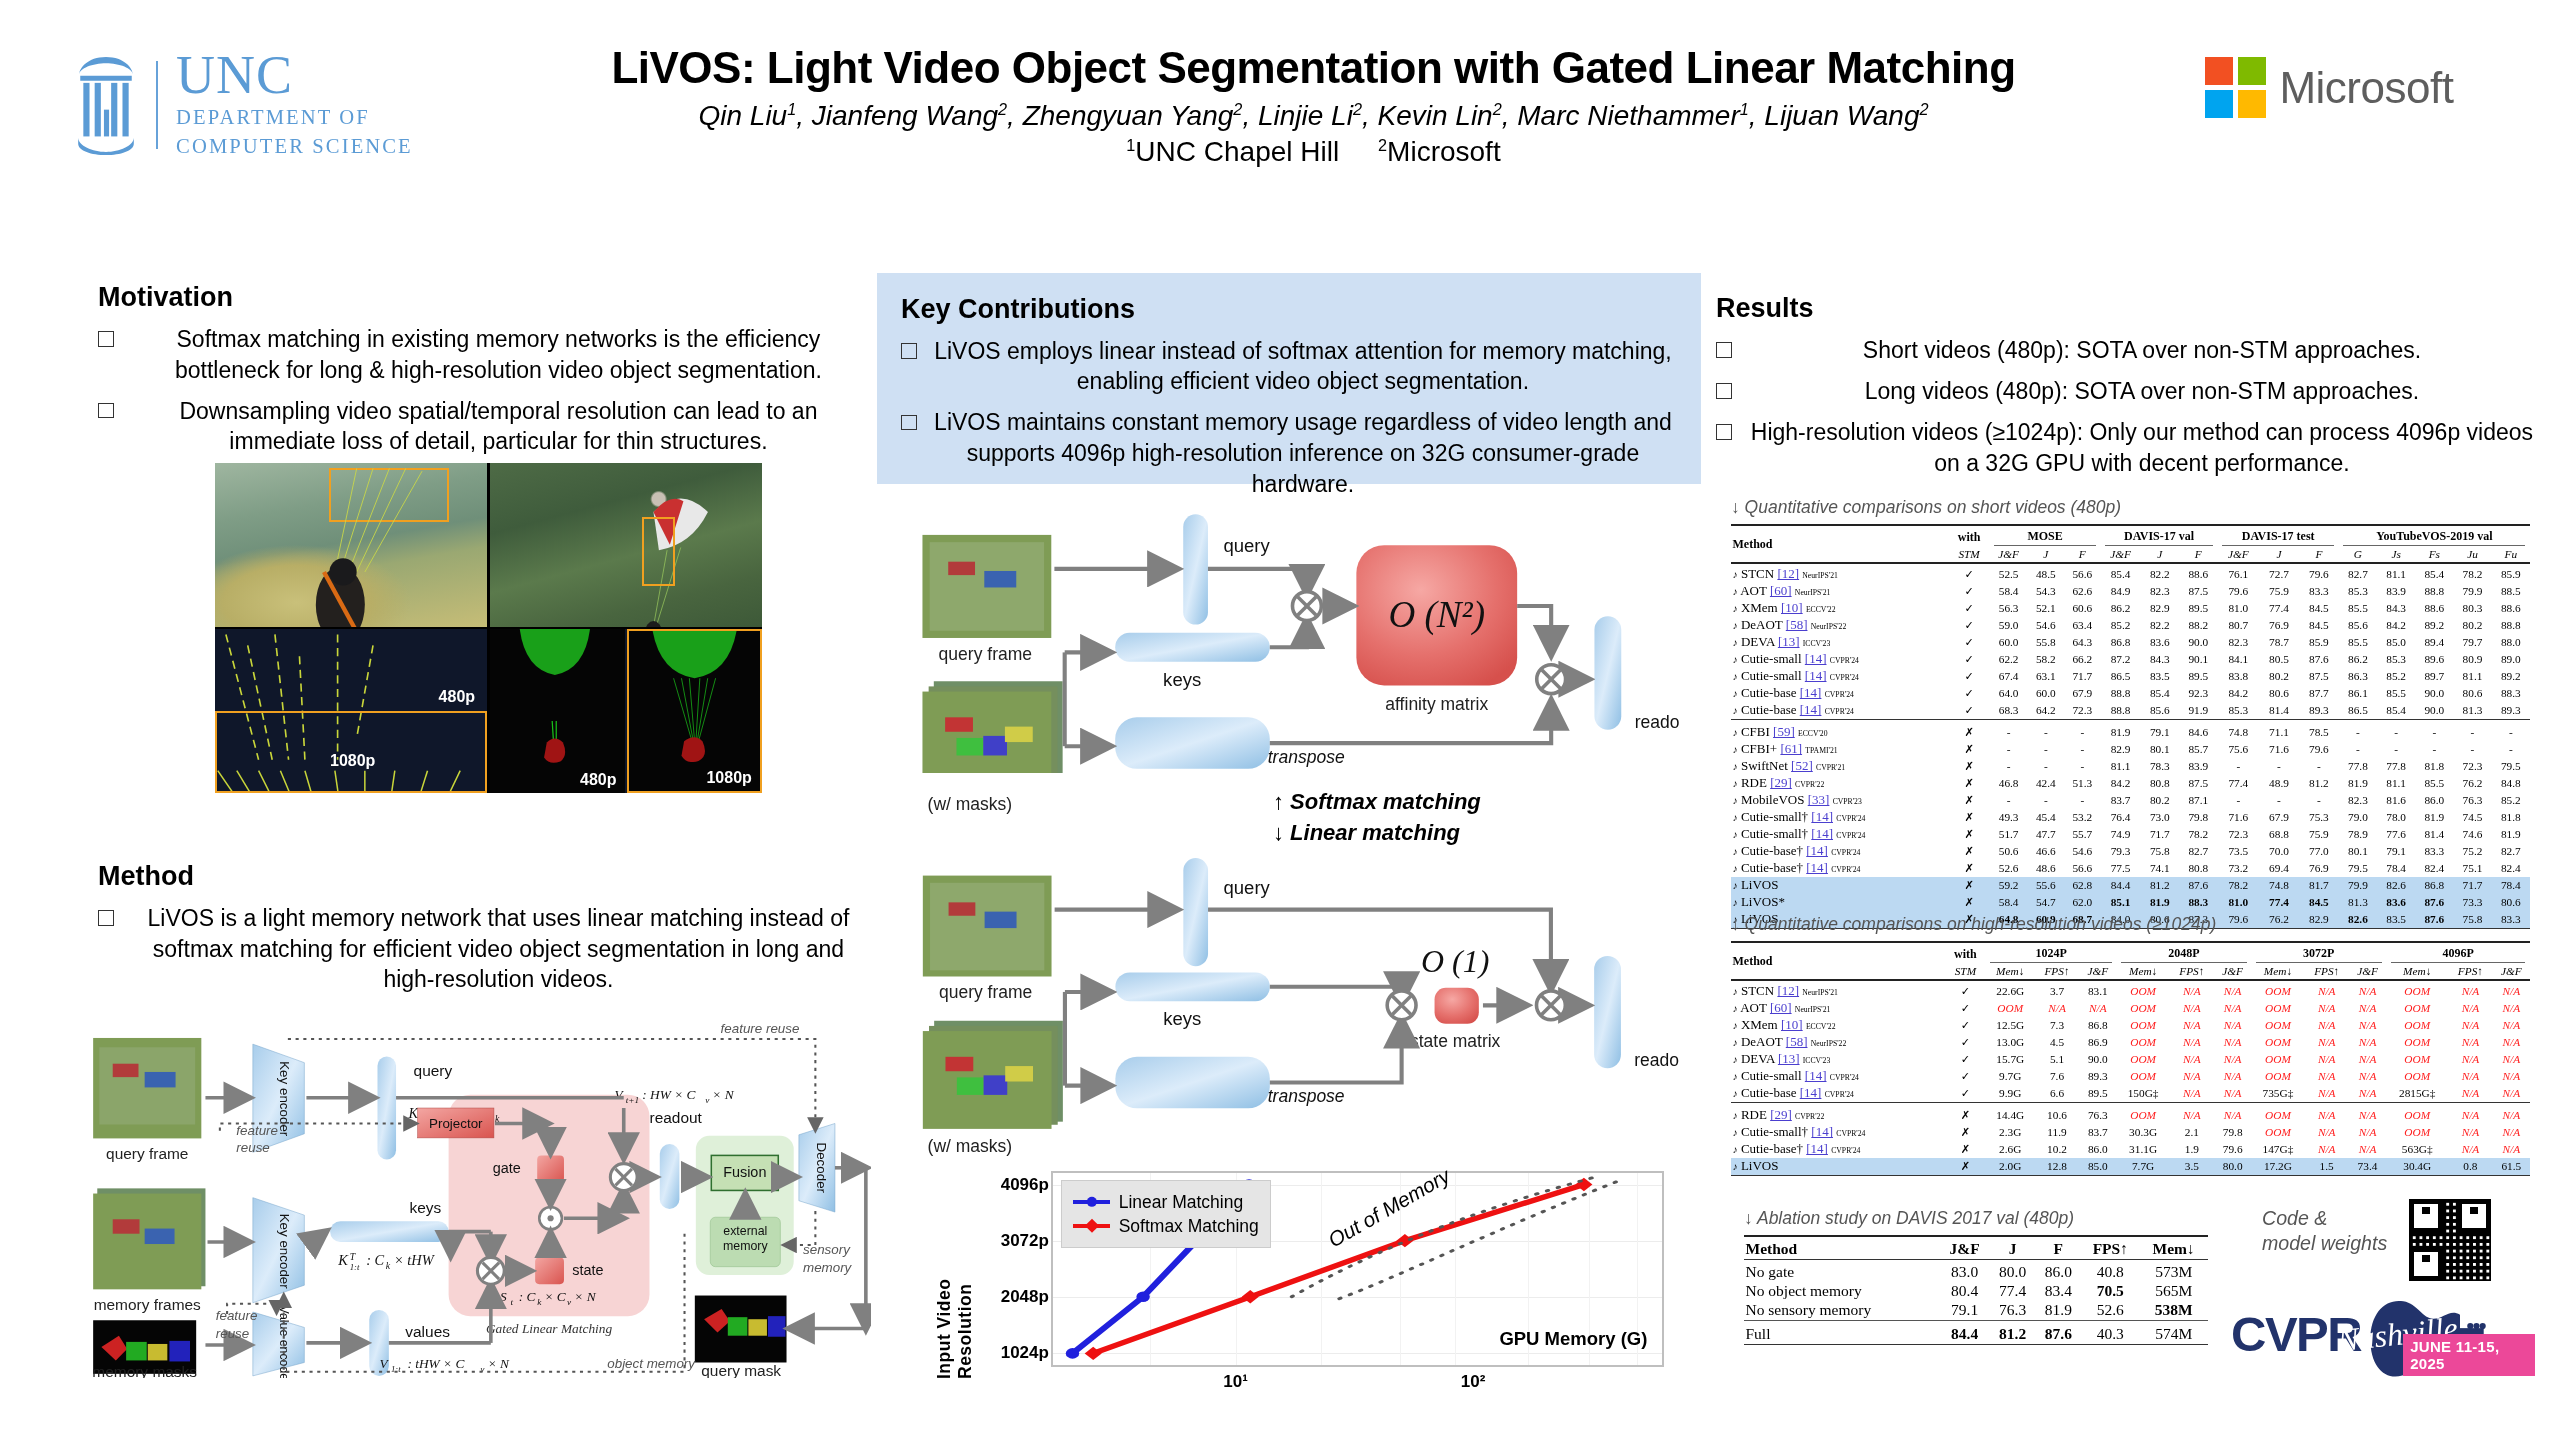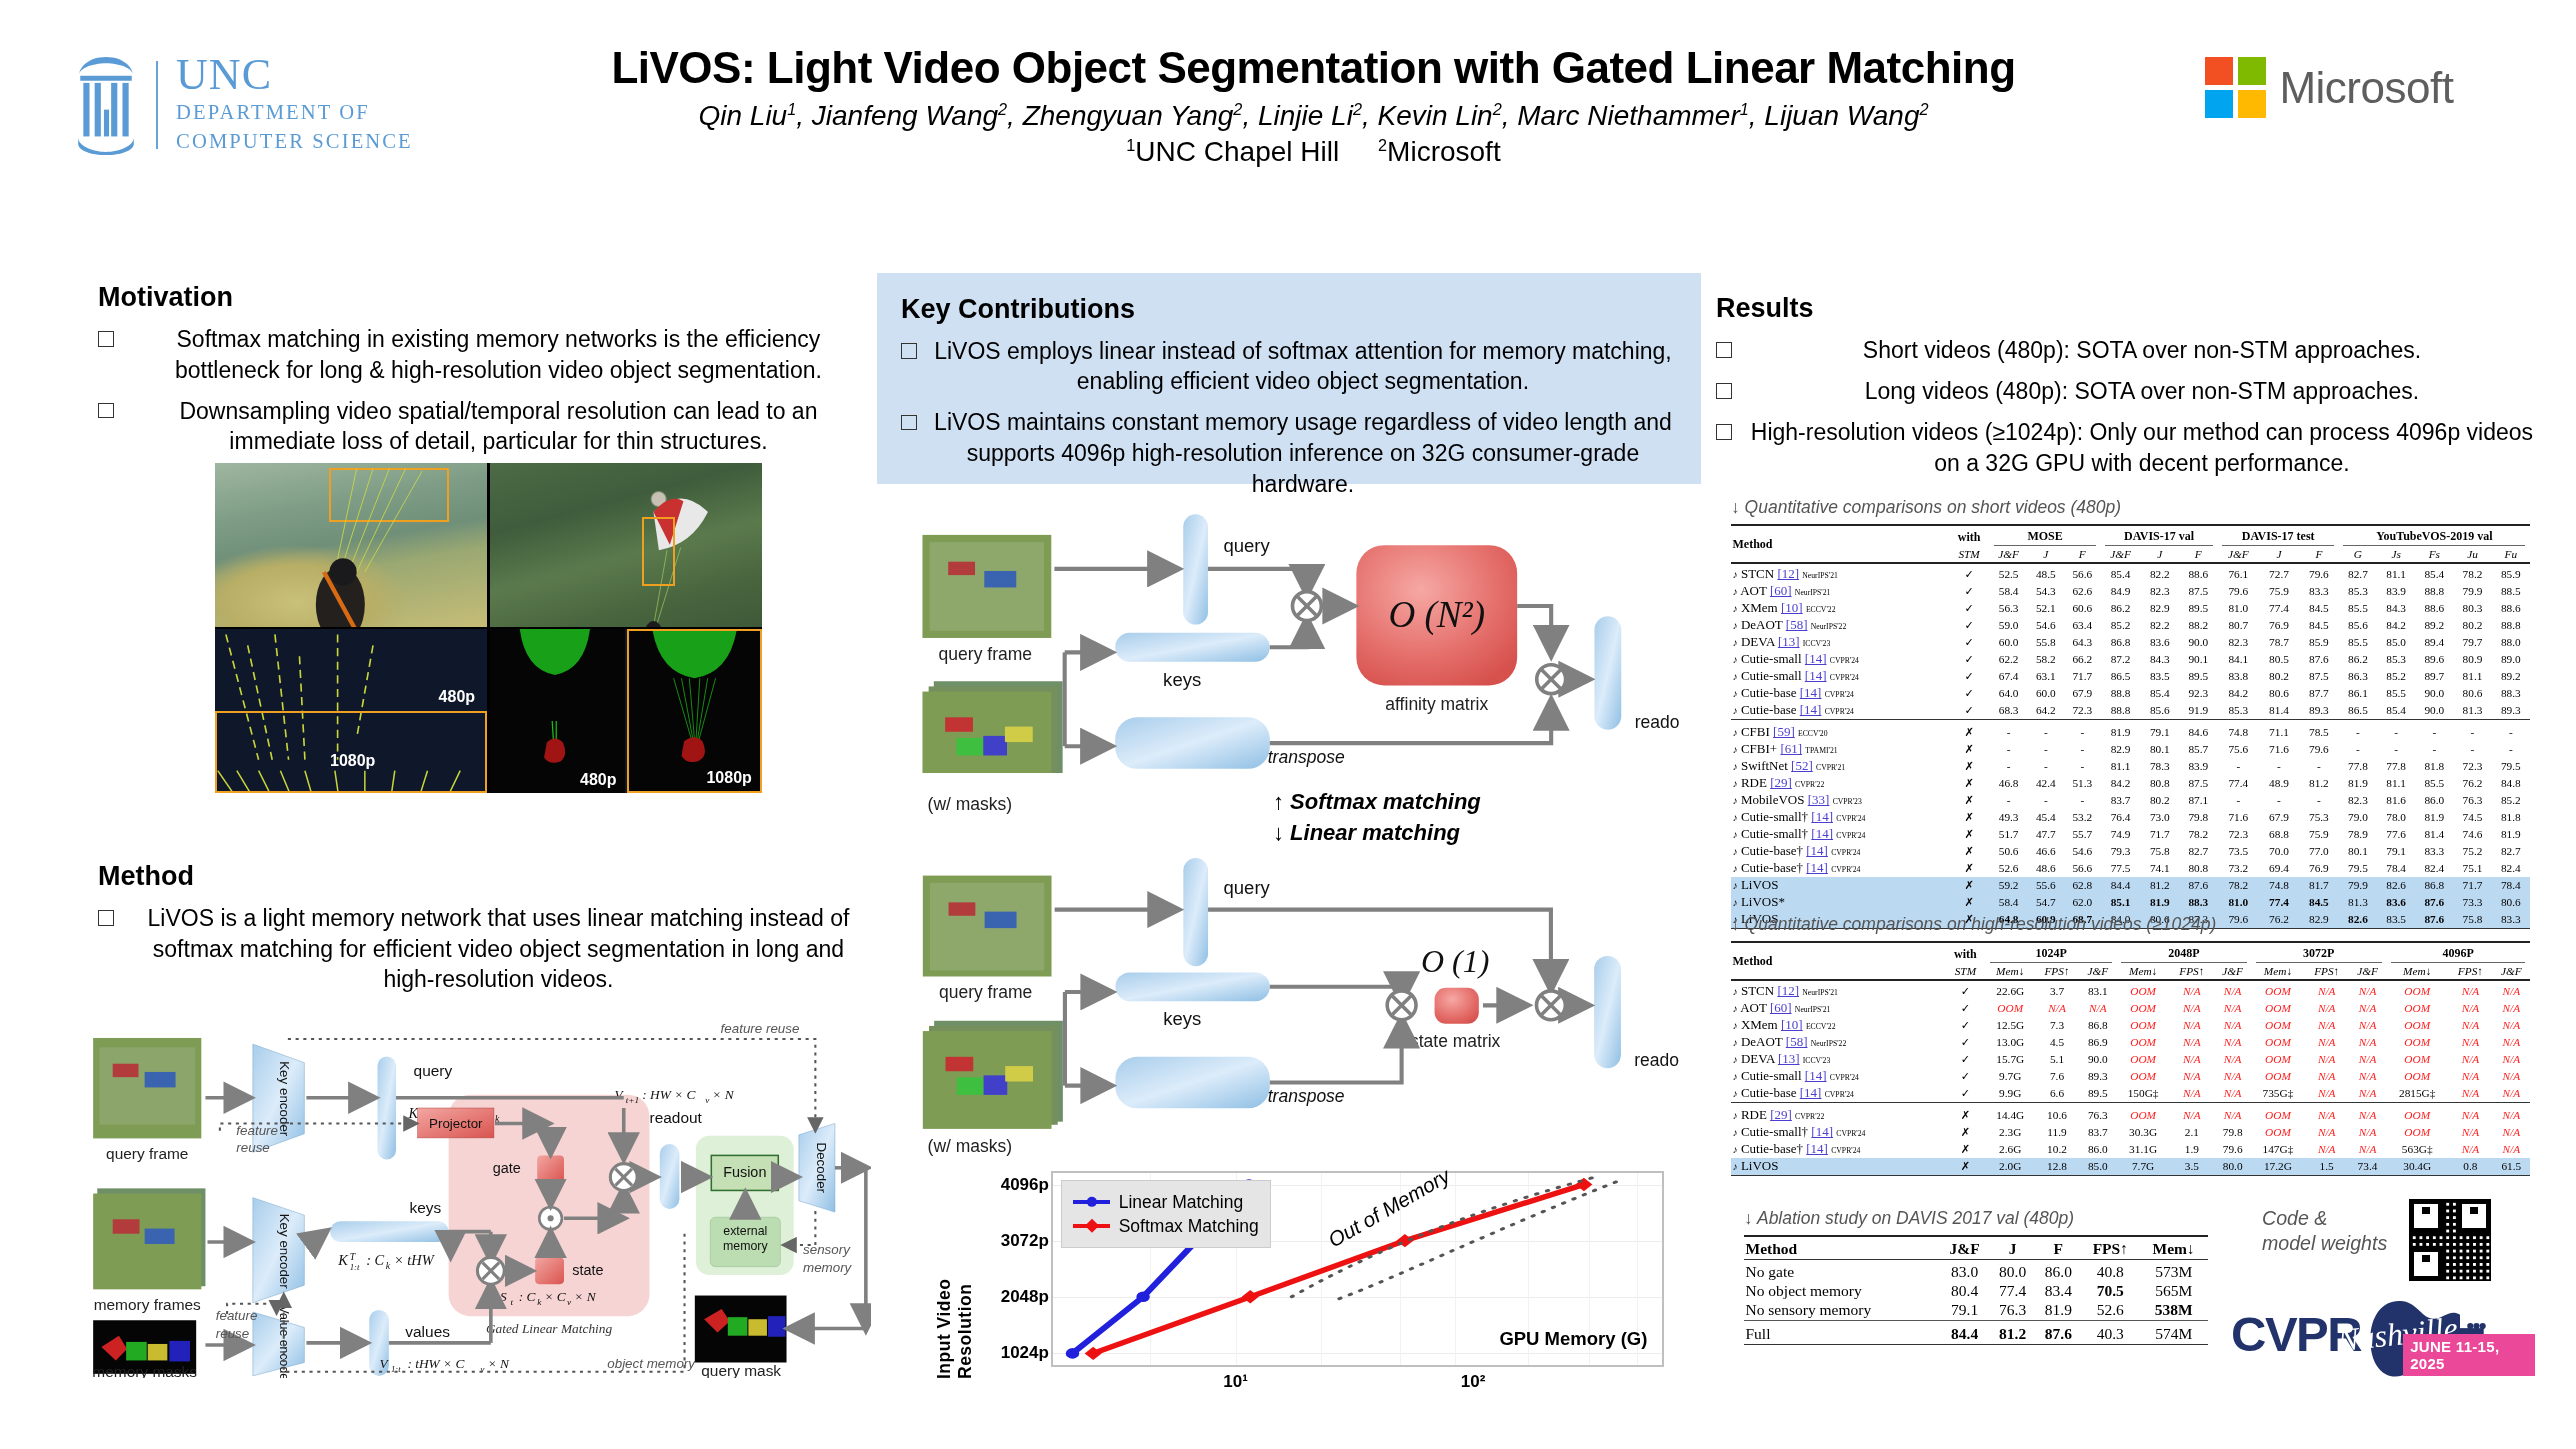--- a/index.html
+++ b/index.html
@@ -5,21 +5,21 @@
   html,body{margin:0;padding:0;background:#fff;}
   body{width:2576px;height:1449px;position:relative;font-family:"Liberation Sans",sans-serif;color:#000;overflow:hidden;}
   .poster{position:absolute;inset:0;background:#ffffff;}
 
   
   .header{position:absolute;left:0;top:0;width:2576px;height:227px;}
   .unc-logo{position:absolute;left:72px;top:49px;width:355px;height:111px;display:flex;align-items:center;}
   .unc-seal{width:68px;height:103px;flex:0 0 68px;position:relative;}
   .unc-divider{width:2.1px;height:88px;background:#67a2d9;margin:0 18.5px 0 15.5px;}
   .unc-words{display:flex;flex-direction:column;justify-content:center;}
-  .unc-words .u1{font-family:"Liberation Serif",serif;font-size:44px;color:#5b9bd5;line-height:0.95;letter-spacing:1px;}
+  .unc-words .u1{font-family:"Liberation Serif",serif;font-size:54px;color:#5b9bd5;line-height:0.95;letter-spacing:1px;}
   .unc-words .u2{font-family:"Liberation Serif",serif;font-size:20.6px;color:#5b9bd5;letter-spacing:2.1px;line-height:1.22;margin-top:4.1px;}
 
   .title-block{position:absolute;left:453px;top:45px;width:1721px;text-align:center;}
   .ptitle{font-size:44px;font-weight:bold;letter-spacing:-0.5px;line-height:1.05;}
   .pauthors{font-size:28px;font-style:italic;margin-top:8.2px;line-height:1.18;}
   .paffil{font-size:28px;margin-top:3.1px;}
   sup{font-size:0.58em;vertical-align:super;}
 
   .ms-logo{position:absolute;left:2205px;top:57px;display:flex;align-items:center;gap:13.4px;}
   .ms-grid{width:61px;height:61px;display:grid;grid-template-columns:1fr 1fr;grid-template-rows:1fr 1fr;gap:4.1px;}

